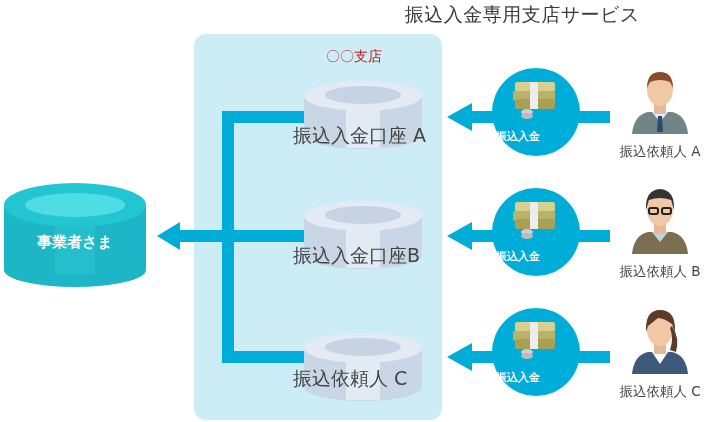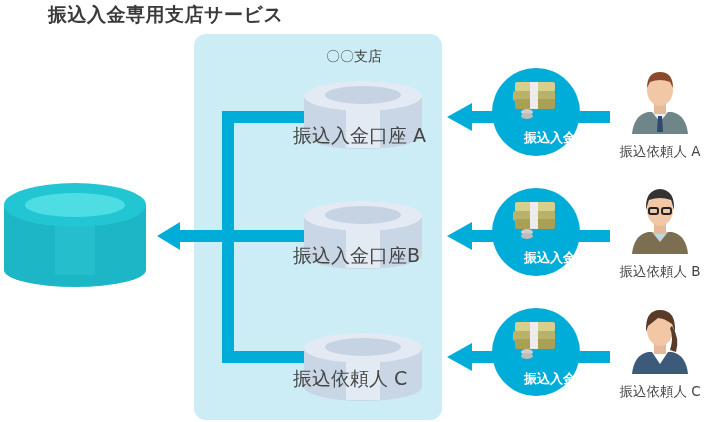--- a/index.html
+++ b/index.html
@@ -1,28 +1,28 @@
 <!DOCTYPE html>
 <html><head>
 <meta charset="utf-8">
 <style>
   html, body { margin: 0; padding: 0; background: #ffffff; }
   body { width: 712px; height: 422px; position: relative; overflow: hidden;
          font-family: "DejaVu Sans", "Liberation Sans", sans-serif; color: #444; }
-  .title { position: absolute; left: 0; width: 640px; top: 2px; text-align: left;
-           font-size: 19px; font-weight: bold; color: #3a3a3a; letter-spacing: 0.5px; margin-left: 48px; }
+  .title { position: absolute; left: 0; width: 640px; top: 2px; text-align: right;
+           font-size: 19px; font-weight: normal; color: #3a3a3a; letter-spacing: 0.5px; }
   .branch { position: absolute; left: 194px; top: 34px; width: 248px; height: 386px;
             background: #cdedf6; border-radius: 12px; }
-  .branch-name { position: absolute; left: 326px; top: 48px; font-size: 14px; color: #404040; }
+  .branch-name { position: absolute; left: 326px; top: 48px; font-size: 14px; color: #b91c1c; }
   svg.diagram { position: absolute; left: 0; top: 0; }
   .tank-label { position: absolute; font-size: 19px; color: #444; text-align: left; width: 140px; }
   .main-label { position: absolute; left: 0; width: 150px; text-align: center;
                 color: #ffffff; font-size: 15px; font-weight: bold; line-height: 21px; }
-  .dep-label { position: absolute; width: 80px; text-align: right; color: #ffffff;
-               font-size: 13px; font-weight: bold; }
+  .dep-label { position: absolute; width: 80px; text-align: left; color: #ffffff;
+               font-size: 11px; font-weight: bold; }
   .person-label { position: absolute; width: 120px; text-align: center; font-size: 13.5px; color: #444; }
 </style>
 </head>
 <body>
 
 <div class="title">振込入金専用支店サービス</div>
 <div class="branch"></div>
 <div class="branch-name">〇〇支店</div>
 
 <svg class="diagram" width="712" height="422" viewBox="0 0 712 422">
@@ -124,20 +124,21 @@
     <path d="M632,374 Q634,355 648,352 L672,352 Q686,355 688,374 Z" fill="#3d5a7a"></path>
     <polygon points="652,352 660,364 668,352" fill="#ffffff"></polygon>
     <rect x="654" y="342" width="12" height="12" fill="#e6b99a"></rect>
     <ellipse cx="660" cy="330" rx="13" ry="16" fill="#f2c7a5"></ellipse>
     <path d="M646,332 Q645,310 660,310 Q676,310 675,332 L672,324 Q664,318 658,318 L648,326 Z" fill="#5a3a28"></path>
     <path d="M672,326 Q680,338 676,352 L670,350 Q674,338 670,328 Z" fill="#5a3a28"></path>
   </g>
 </svg>
 
 <div class="main-label" style="top:232px;">
+  <div>事業者さま</div>
 </div>
 
 <div class="tank-label" style="left:293px; top:123px;">振込入金口座 A</div>
 <div class="tank-label" style="left:293px; top:243px;">振込入金口座B</div>
 <div class="tank-label" style="left:293px; top:366px;">振込依頼人 C</div>
 
 <div class="dep-label" style="left:496px; top:129px;">振込入金</div>
 <div class="dep-label" style="left:496px; top:249px;">振込入金</div>
 <div class="dep-label" style="left:496px; top:370px;">振込入金</div>
 

